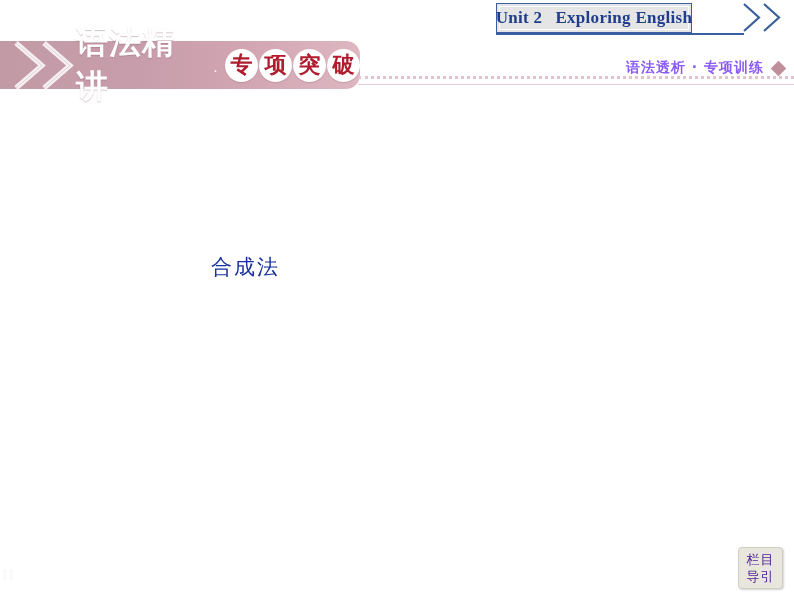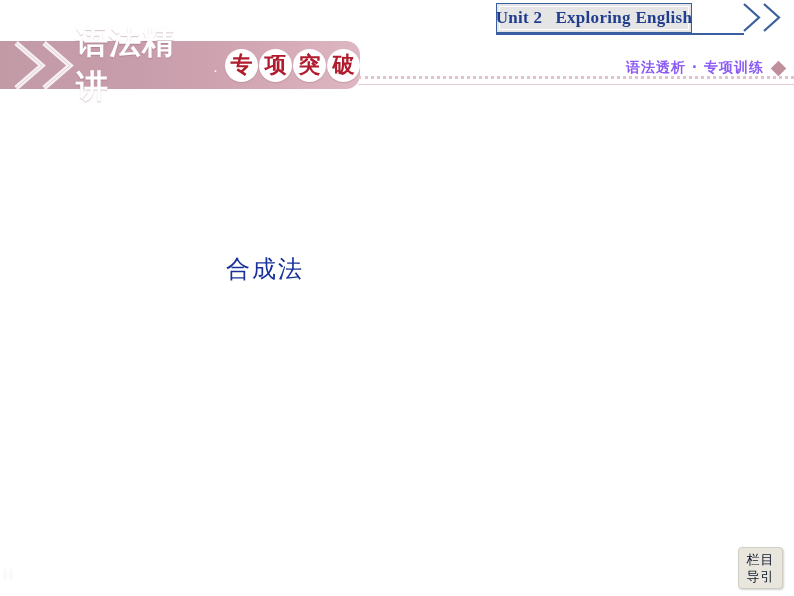--- a/index.html
+++ b/index.html
@@ -185,24 +185,24 @@
   
   #content-area {
     position: absolute;
     left: 0;
     top: 95px;
     width: 794px;
     height: 440px;
   }
   #main-heading {
     position: absolute;
-    left: 226px;
+    left: 211px;
     top: 158px;
     font-family: Liberation Sans, sans-serif;
-    font-size: 24px;
+    font-size: 21px;
     color: #17309b;
     letter-spacing: 2px;
     white-space: nowrap;
   }
 
   
   #nav-button {
     position: absolute;
     left: 738px;
     top: 547px;
@@ -215,21 +215,21 @@
     display: flex;
     flex-direction: column;
     align-items: center;
     justify-content: center;
     cursor: pointer;
     box-sizing: border-box;
   }
   #nav-button span {
     font-family: "DejaVu Sans", sans-serif;
     font-size: 13px;
-    color: #0f172a;
+    color: #4c1d95;
     line-height: 17px;
     letter-spacing: 1px;
   }
 
   
   #corner-mark {
     position: absolute;
     left: 2px;
     top: 568px;
     width: 14px;

